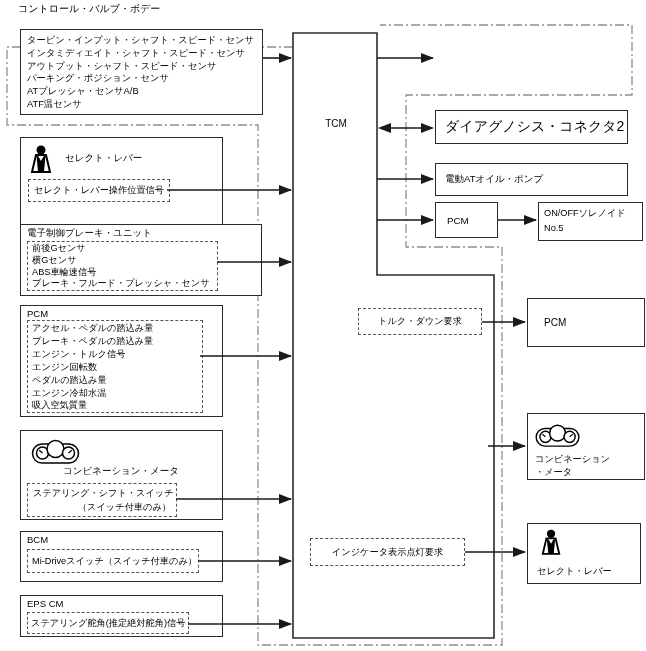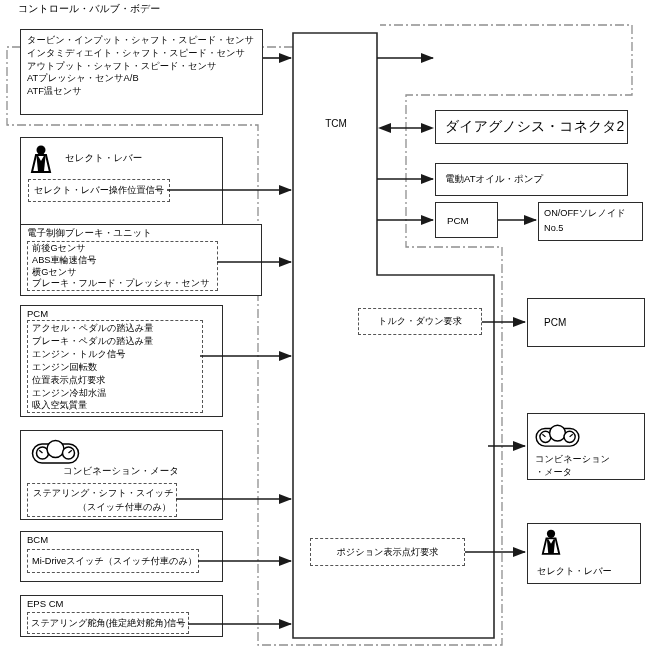--- a/index.html
+++ b/index.html
@@ -35,53 +35,54 @@
   </svg>
 
   <div class="abs title-label" style="left:18px;top:2px;">コントロール・バルブ・ボデー</div>
 
   <div class="abs" style="left:295px;top:118px;width:82px;text-align:center;font-size:10px;">TCM</div>
 
   <div class="box" style="left:20px;top:29px;width:243px;height:86px;padding:4px 6px;">
     <div class="ln t95">タービン・インプット・シャフト・スピード・センサ</div>
     <div class="ln t95">インタミディエイト・シャフト・スピード・センサ</div>
     <div class="ln t95">アウトプット・シャフト・スピード・センサ</div>
+    <div class="ln t95">パーキング・ポジション・センサ</div>
     <div class="ln t95">ATプレッシャ・センサA/B</div>
     <div class="ln t95">ATF温センサ</div>
   </div>
 
   <div class="box" style="left:20px;top:137px;width:203px;height:88px;">
     <svg class="abs" style="left:8px;top:7px;" width="24" height="28" viewBox="0 0 24 28">
       <circle cx="12" cy="5" r="4.5" fill="#000"></circle>
       <path d="M3,27 L7,10 L17,10 L21,27 Z" fill="none" stroke="#000" stroke-width="2"></path>
       <path d="M7.5,11 L16.5,11 L15,26.5 L9,26.5 Z" fill="#000"></path>
       <path d="M12,16 L9.2,11 L14.8,11 Z" fill="#fff"></path>
     </svg>
     <div class="abs ln" style="left:44px;top:14px;font-size:9.5px;">セレクト・レバー</div>
     <div class="dashedbox t92" style="left:7px;top:41px;width:142px;height:23px;text-align:center;line-height:21px;">セレクト・レバー操作位置信号</div>
   </div>
 
   <div class="box" style="left:20px;top:224px;width:242px;height:72px;">
     <div class="abs ln" style="left:6px;top:2px;font-size:9.5px;">電子制御ブレーキ・ユニット</div>
     <div class="dashedbox" style="left:6px;top:16px;width:191px;height:50px;padding:1px 4px;">
       <div class="ln t92" style="line-height:11.8px;">前後Gセンサ</div>
+      <div class="ln t92" style="line-height:11.8px;">横Gセンサ</div>
       <div class="ln t92" style="line-height:11.8px;">ABS車輪速信号</div>
-      <div class="ln t92" style="line-height:11.8px;">横Gセンサ</div>
       <div class="ln t92" style="line-height:11.8px;">ブレーキ・フルード・プレッシャ・センサ</div>
     </div>
   </div>
 
   <div class="box" style="left:20px;top:305px;width:203px;height:112px;">
     <div class="abs ln" style="left:6px;top:2px;font-size:9.5px;">PCM</div>
     <div class="dashedbox" style="left:6px;top:14px;width:176px;height:93px;padding:1px 4px;">
       <div class="ln t92" style="line-height:12.9px;">アクセル・ペダルの踏込み量</div>
       <div class="ln t92" style="line-height:12.9px;">ブレーキ・ペダルの踏込み量</div>
       <div class="ln t92" style="line-height:12.9px;">エンジン・トルク信号</div>
       <div class="ln t92" style="line-height:12.9px;">エンジン回転数</div>
-      <div class="ln t92" style="line-height:12.9px;">位置表示点灯要求</div>
+      <div class="ln t92" style="line-height:12.9px;">ペダルの踏込み量</div>
       <div class="ln t92" style="line-height:12.9px;">エンジン冷却水温</div>
       <div class="ln t92" style="line-height:12.9px;">吸入空気質量</div>
     </div>
   </div>
 
   <div class="box" style="left:20px;top:430px;width:203px;height:90px;">
     <svg class="abs" style="left:10px;top:6px;" width="50" height="28" viewBox="0 0 50 28">
       <rect x="1.5" y="7" width="46" height="19" rx="9.5" fill="none" stroke="#000" stroke-width="1.5"></rect>
       <circle cx="11.5" cy="16" r="6" fill="#fff" stroke="#000" stroke-width="1.5"></circle>
       <circle cx="24.5" cy="12" r="8.5" fill="#fff" stroke="#000" stroke-width="1.5"></circle>
@@ -102,21 +103,21 @@
   </div>
 
   <div class="box" style="left:20px;top:595px;width:203px;height:42px;">
     <div class="abs ln" style="left:6px;top:2px;font-size:9.5px;">EPS CM</div>
     <div class="dashedbox t92" style="left:6px;top:16px;width:162px;height:22px;line-height:20px;padding:0 3px;">ステアリング舵角(推定絶対舵角)信号</div>
   </div>
 
   <div class="dashedbox t92" style="left:358px;top:308px;width:124px;height:27px;text-align:center;line-height:25px;">トルク・ダウン要求</div>
 
 
-  <div class="dashedbox t92" style="left:310px;top:538px;width:155px;height:28px;text-align:center;line-height:26px;">ポジション表示点灯要求</div>
+  <div class="dashedbox t92" style="left:310px;top:538px;width:155px;height:28px;text-align:center;line-height:26px;">インジケータ表示点灯要求</div>
 
 
   <div class="box" style="left:435px;top:110px;width:193px;height:34px;display:flex;align-items:center;padding-left:9px;font-size:14px;">
     <span class="ln">ダイアグノシス・コネクタ2</span>
   </div>
 
   <div class="box" style="left:435px;top:163px;width:193px;height:33px;display:flex;align-items:center;padding-left:9px;font-size:9.5px;">
     <span class="ln">電動ATオイル・ポンプ</span>
   </div>
 

